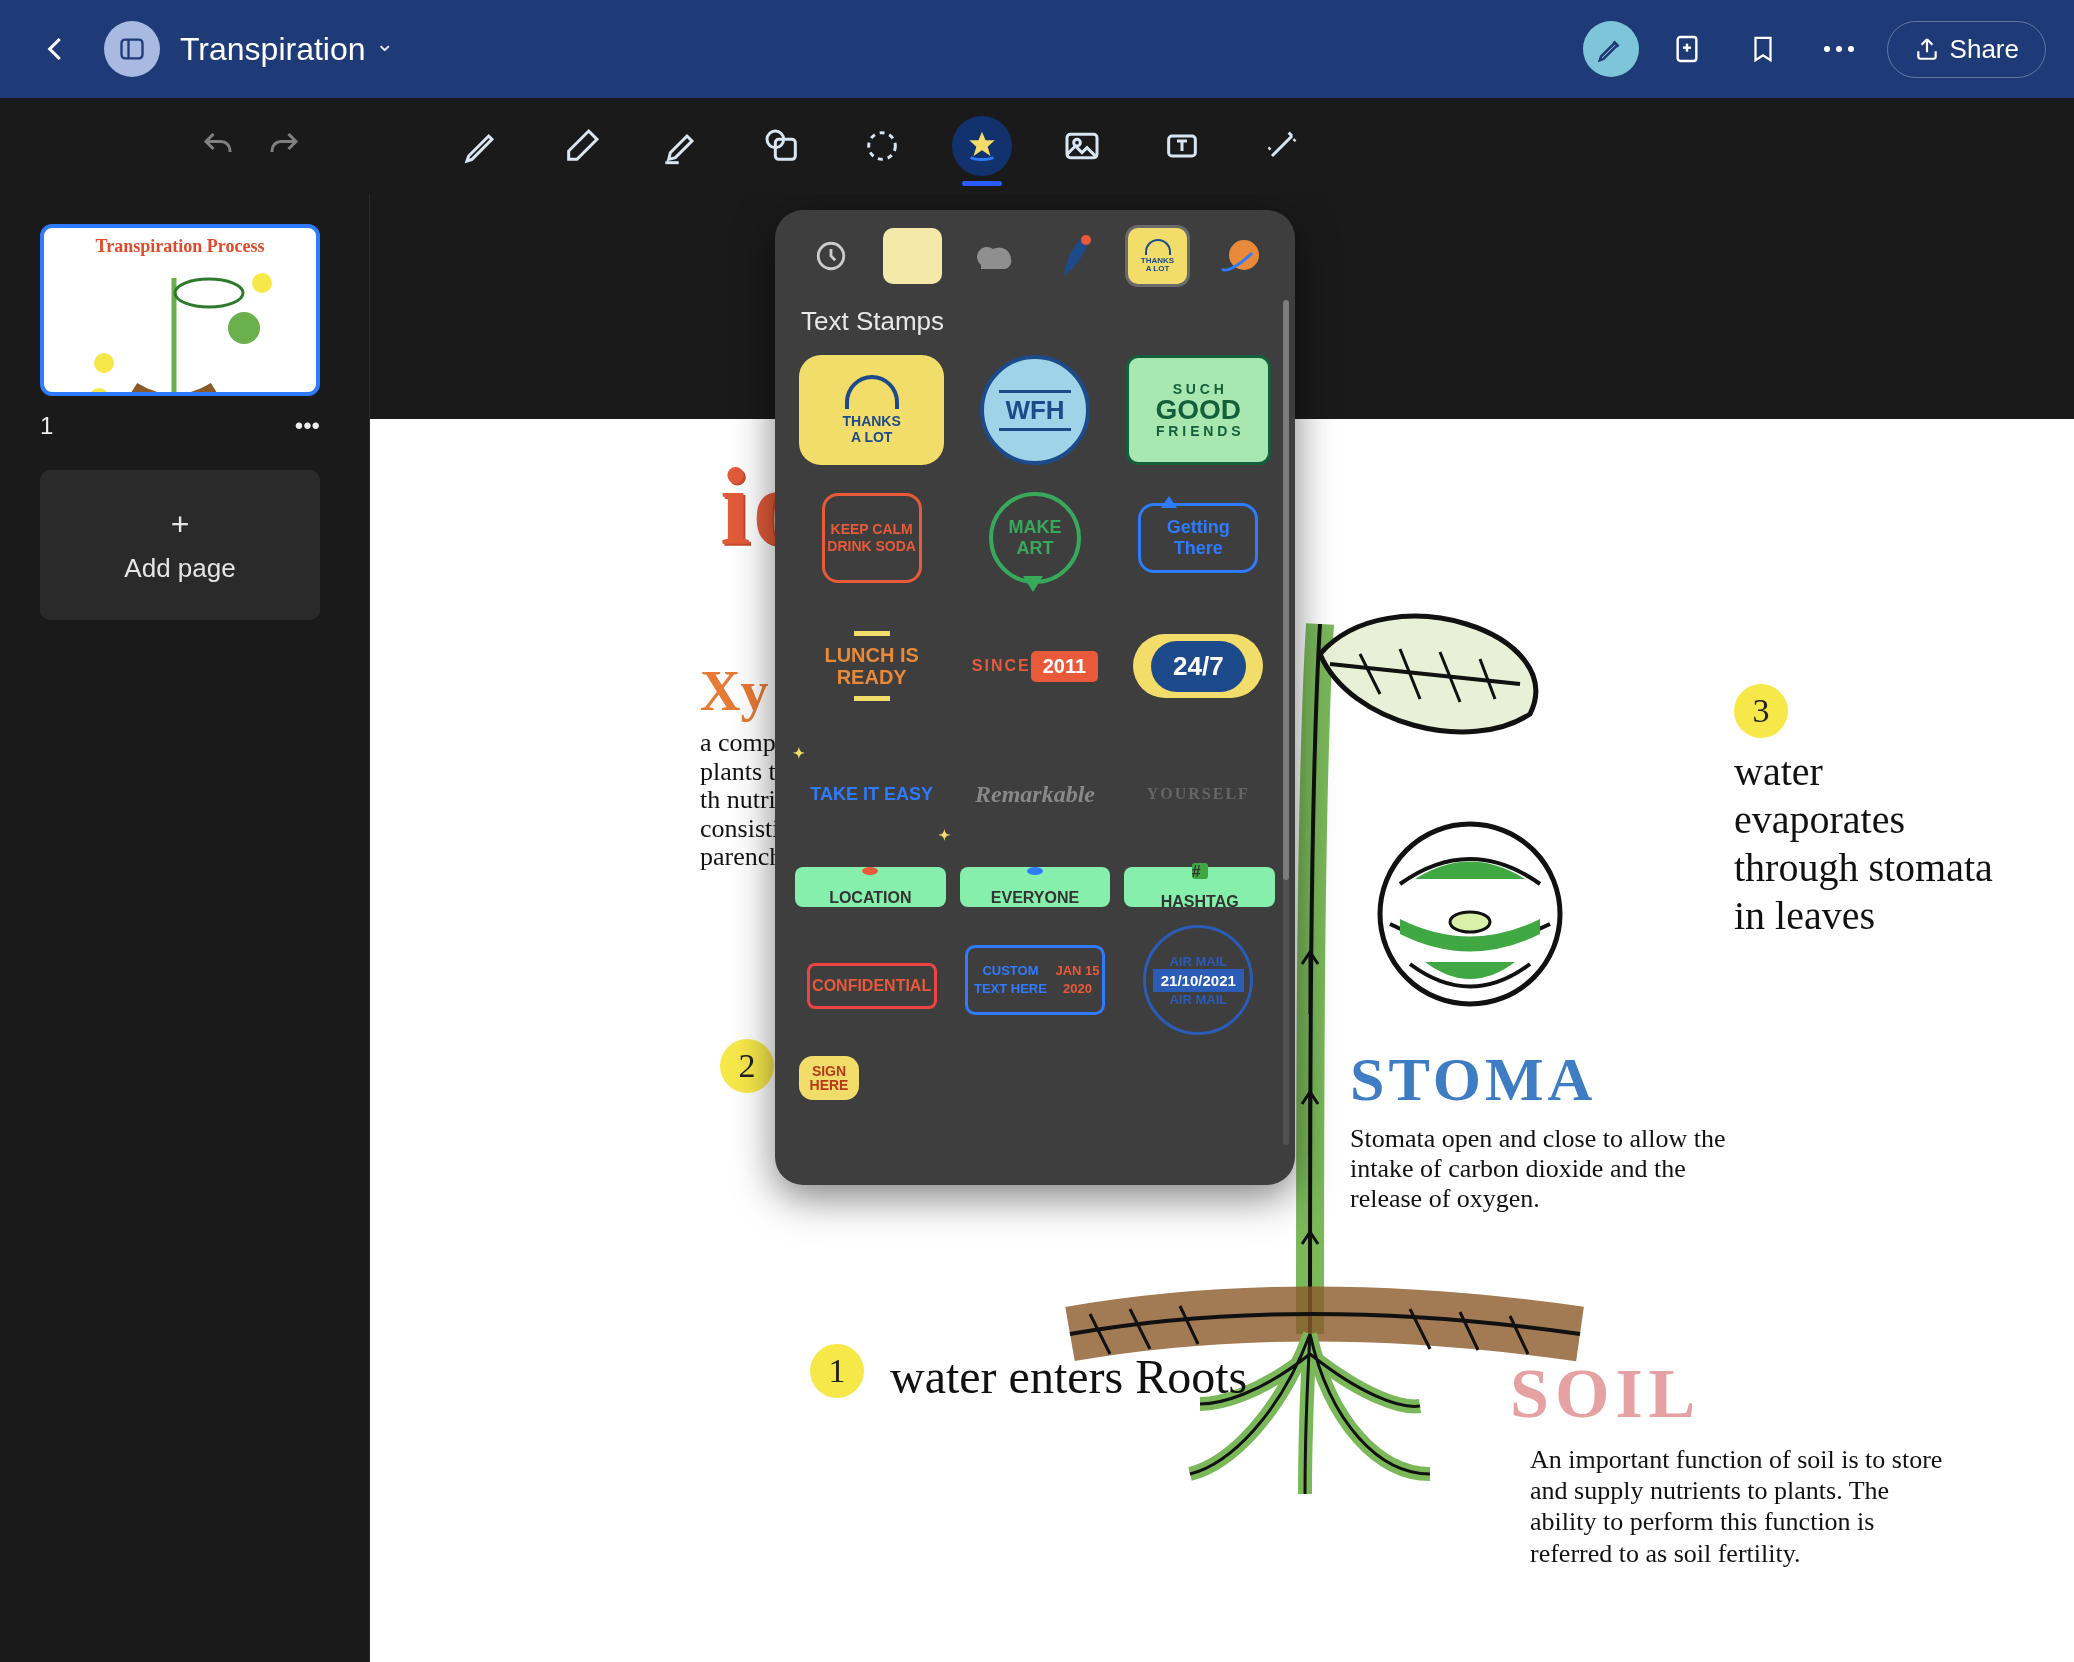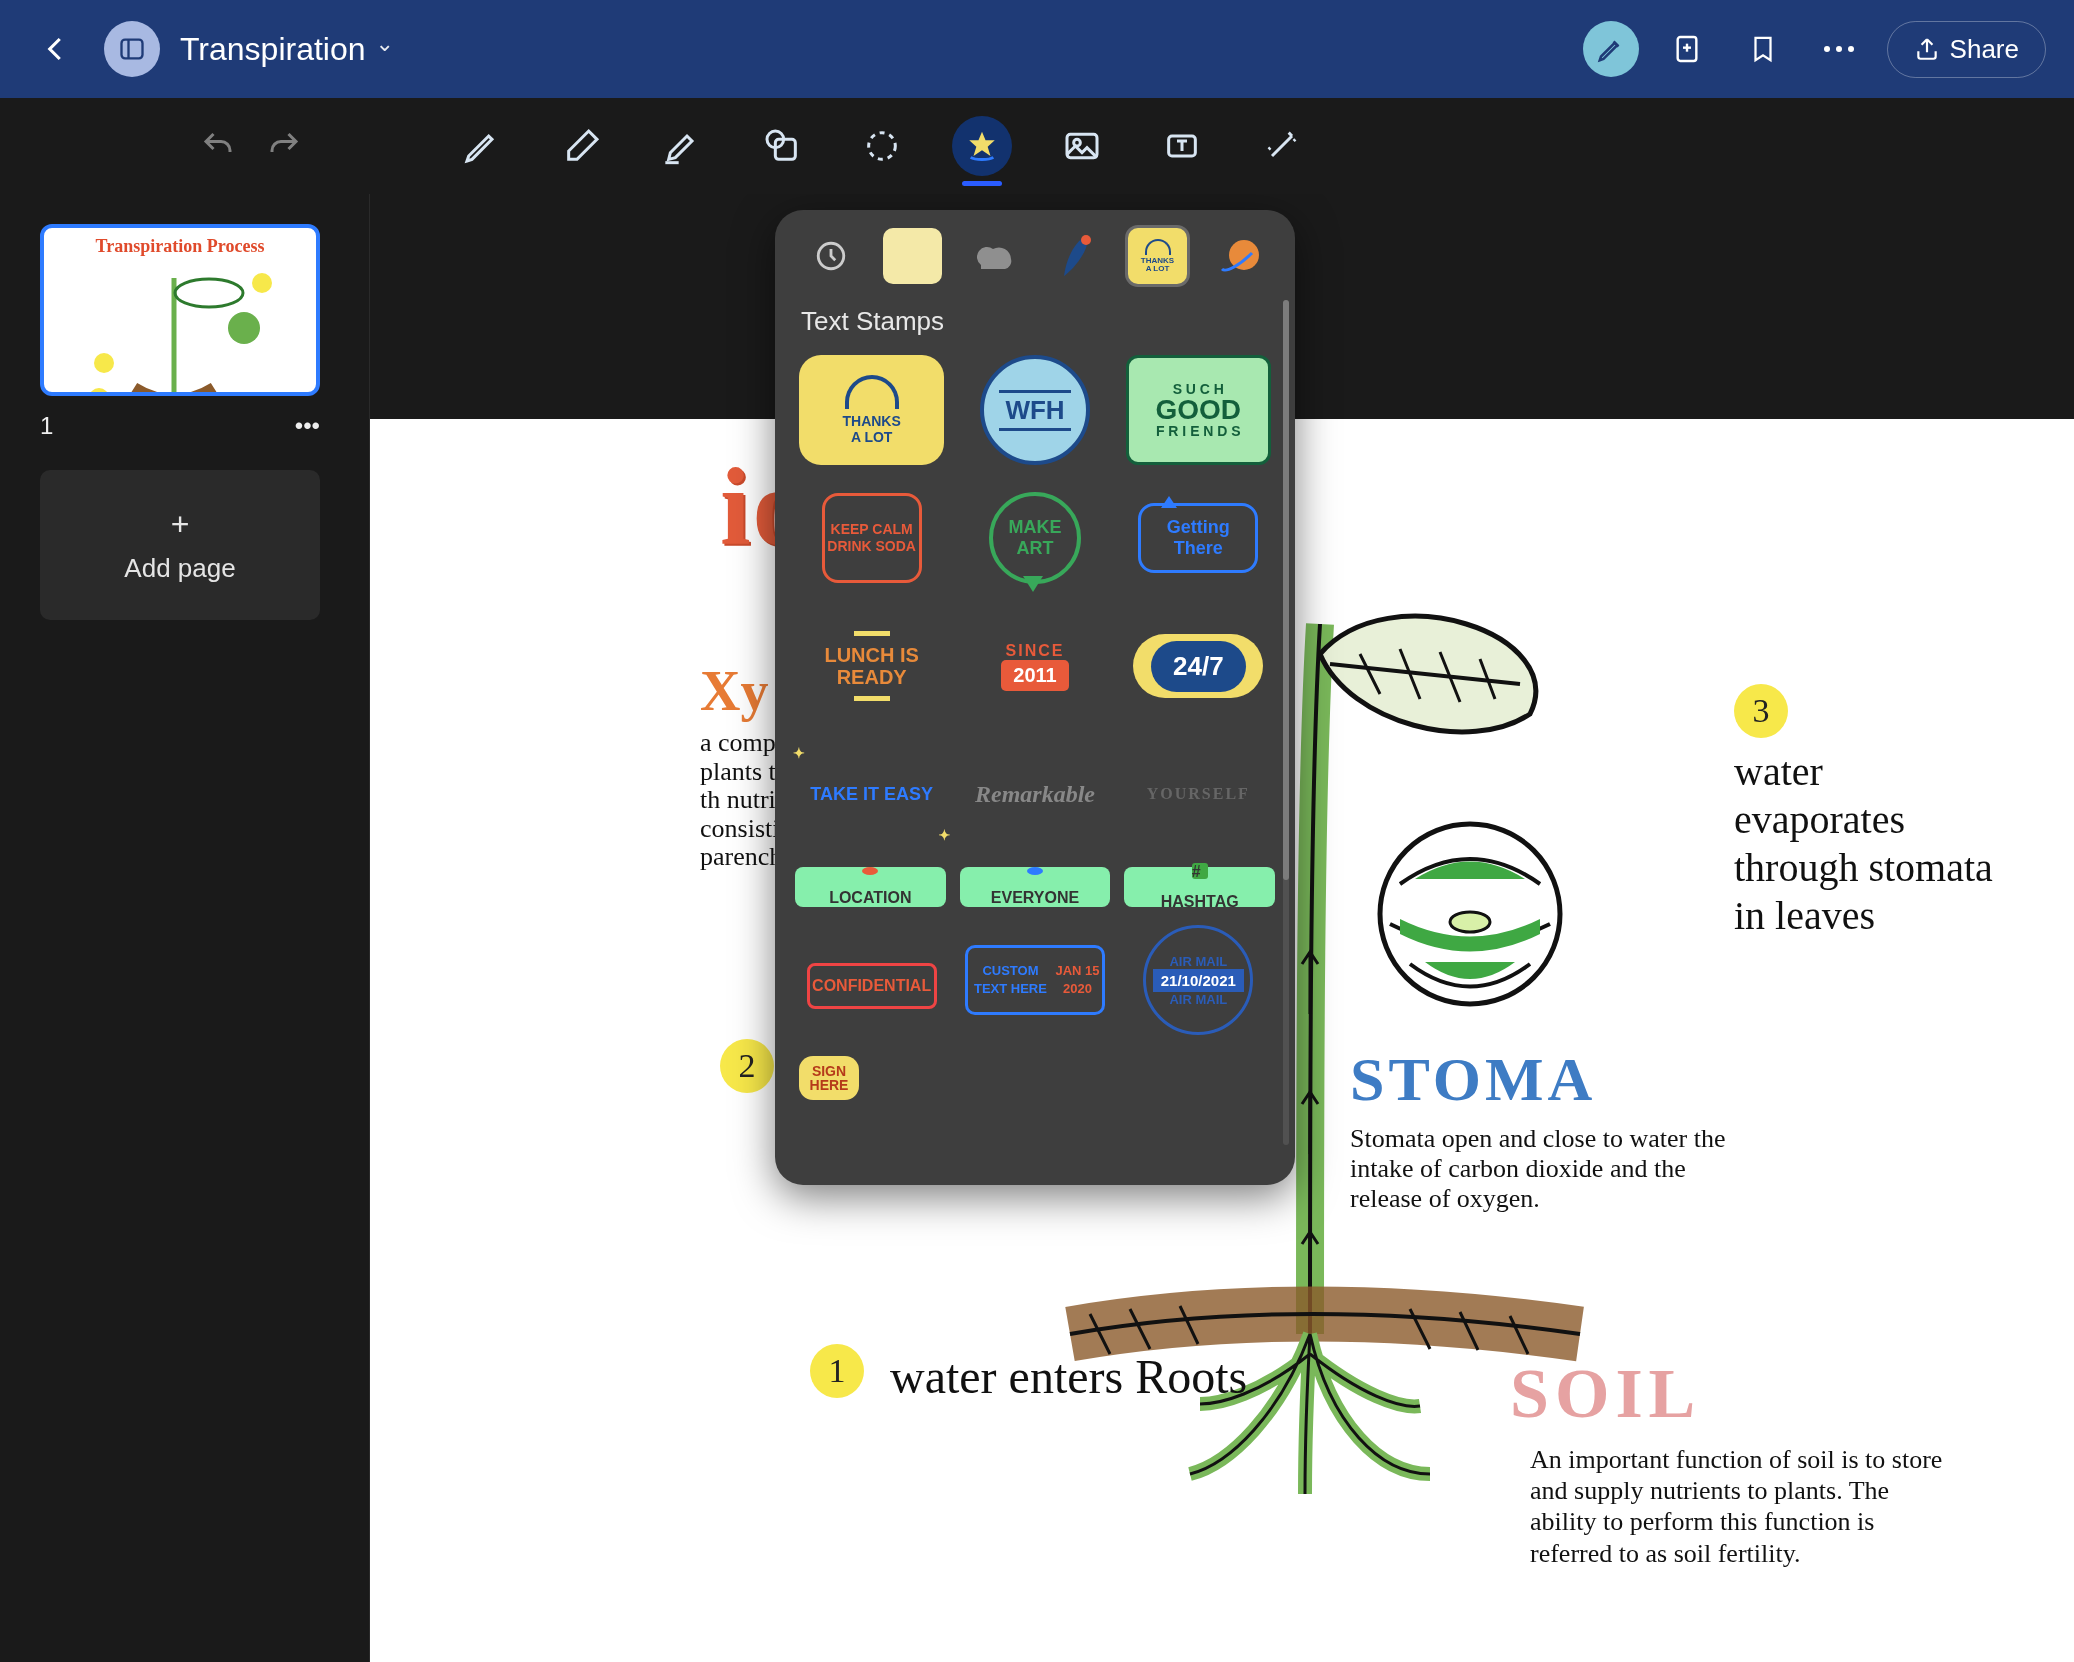--- a/index.html
+++ b/index.html
@@ -193,21 +193,21 @@
   .s-good{background:#a8e8b0;border-radius:12px;border:3px solid #135f3b;color:#135f3b;flex-direction:column;line-height:1;font-size:14px;}
   .s-good b{font-size:28px;}
   .s-keep{background:transparent;border:3px solid #e85a3a;border-radius:16px;color:#e85a3a;font-size:14px;line-height:1.2;}
   .s-make{width:92px;height:92px;border:4px solid #38a85a;border-radius:50%;color:#38a85a;position:relative;}
   .s-make::after{content:"";position:absolute;bottom:-12px;left:30px;border-top:16px solid #38a85a;border-left:10px solid transparent;border-right:10px solid transparent;}
   .s-getting{width:120px;height:70px;border:3px solid #2e7bff;border-radius:16px;color:#2e7bff;position:relative;font-size:18px;}
   .s-getting::after{content:"";position:absolute;top:-10px;left:20px;border-bottom:12px solid #2e7bff;border-left:8px solid transparent;border-right:8px solid transparent;}
   .s-lunch{color:#e88a3a;font-size:20px;flex-direction:column;line-height:1.1;}
   .s-lunch::before{content:"";width:36px;height:5px;background:#f2dd6a;margin-bottom:8px;}
   .s-lunch::after{content:"";width:36px;height:5px;background:#f2dd6a;margin-top:8px;}
-  .s-since{color:#e85a3a;flex-direction:column;font-size:16px;}
+  .s-since{color:#e85a3a;flex-direction:row;font-size:16px;}
   .s-since .yr{background:#e85a3a;color:#fff;padding:4px 12px;border-radius:5px;font-size:20px;}
   .s-247{background:#f2dd6a;border-radius:40px;width:130px;height:64px;}
   .s-247 .inner{background:#1d4a8a;color:#fff;border-radius:30px;padding:10px 22px;font-size:26px;}
   .s-easy{color:#2e7bff;font-size:18px;position:relative;}
   .s-easy::before,.s-easy::after{content:"✦";color:#f2dd6a;position:absolute;font-size:14px;}
   .s-easy::before{left:-6px;top:6px;} .s-easy::after{right:-6px;bottom:6px;}
   .s-remark{color:#888;font-family:serif;font-style:italic;font-size:24px;}
   .s-yourself{color:#666;font-family:serif;font-size:16px;letter-spacing:2px;}
   .s-conf{border:3px solid #ef4444;color:#e85a3a;border-radius:8px;width:130px;height:46px;font-size:16px;margin-top:12px;}
   .s-custom{border:3px solid #2e7bff;border-radius:10px;width:140px;height:70px;color:#2e7bff;flex-direction:row;font-size:13px;line-height:1.4;}
@@ -413,21 +413,21 @@
     <div class="step2">
       <span class="circle-num">2</span>
     </div>
 
     <div class="step1 hand">
       <span class="circle-num">1</span>
       <span>water enters Roots</span>
     </div>
 
     <div class="stoma-lbl hand">STOMA</div>
-    <div class="stoma-txt hand">Stomata open and close to water the intake of carbon dioxide and the release of oxygen.</div>
+    <div class="stoma-txt hand">Stomata open and close to allow the intake of carbon dioxide and the release of oxygen.</div>
 
     <div class="soil-lbl hand">SOIL</div>
     <div class="soil-txt hand">An important function of soil is to store and supply nutrients to plants. The ability to perform this function is referred to as soil fertility.</div>
 
     <div class="popover">
       <div class="tab-row">
         <div class="tab recent">
           <svg width="34" height="34" viewBox="0 0 24 24" fill="none" stroke="#ccc" stroke-width="2">
               <circle cx="12" cy="12" r="9"></circle>
               <path d="M12 7v5l3 3"></path>

